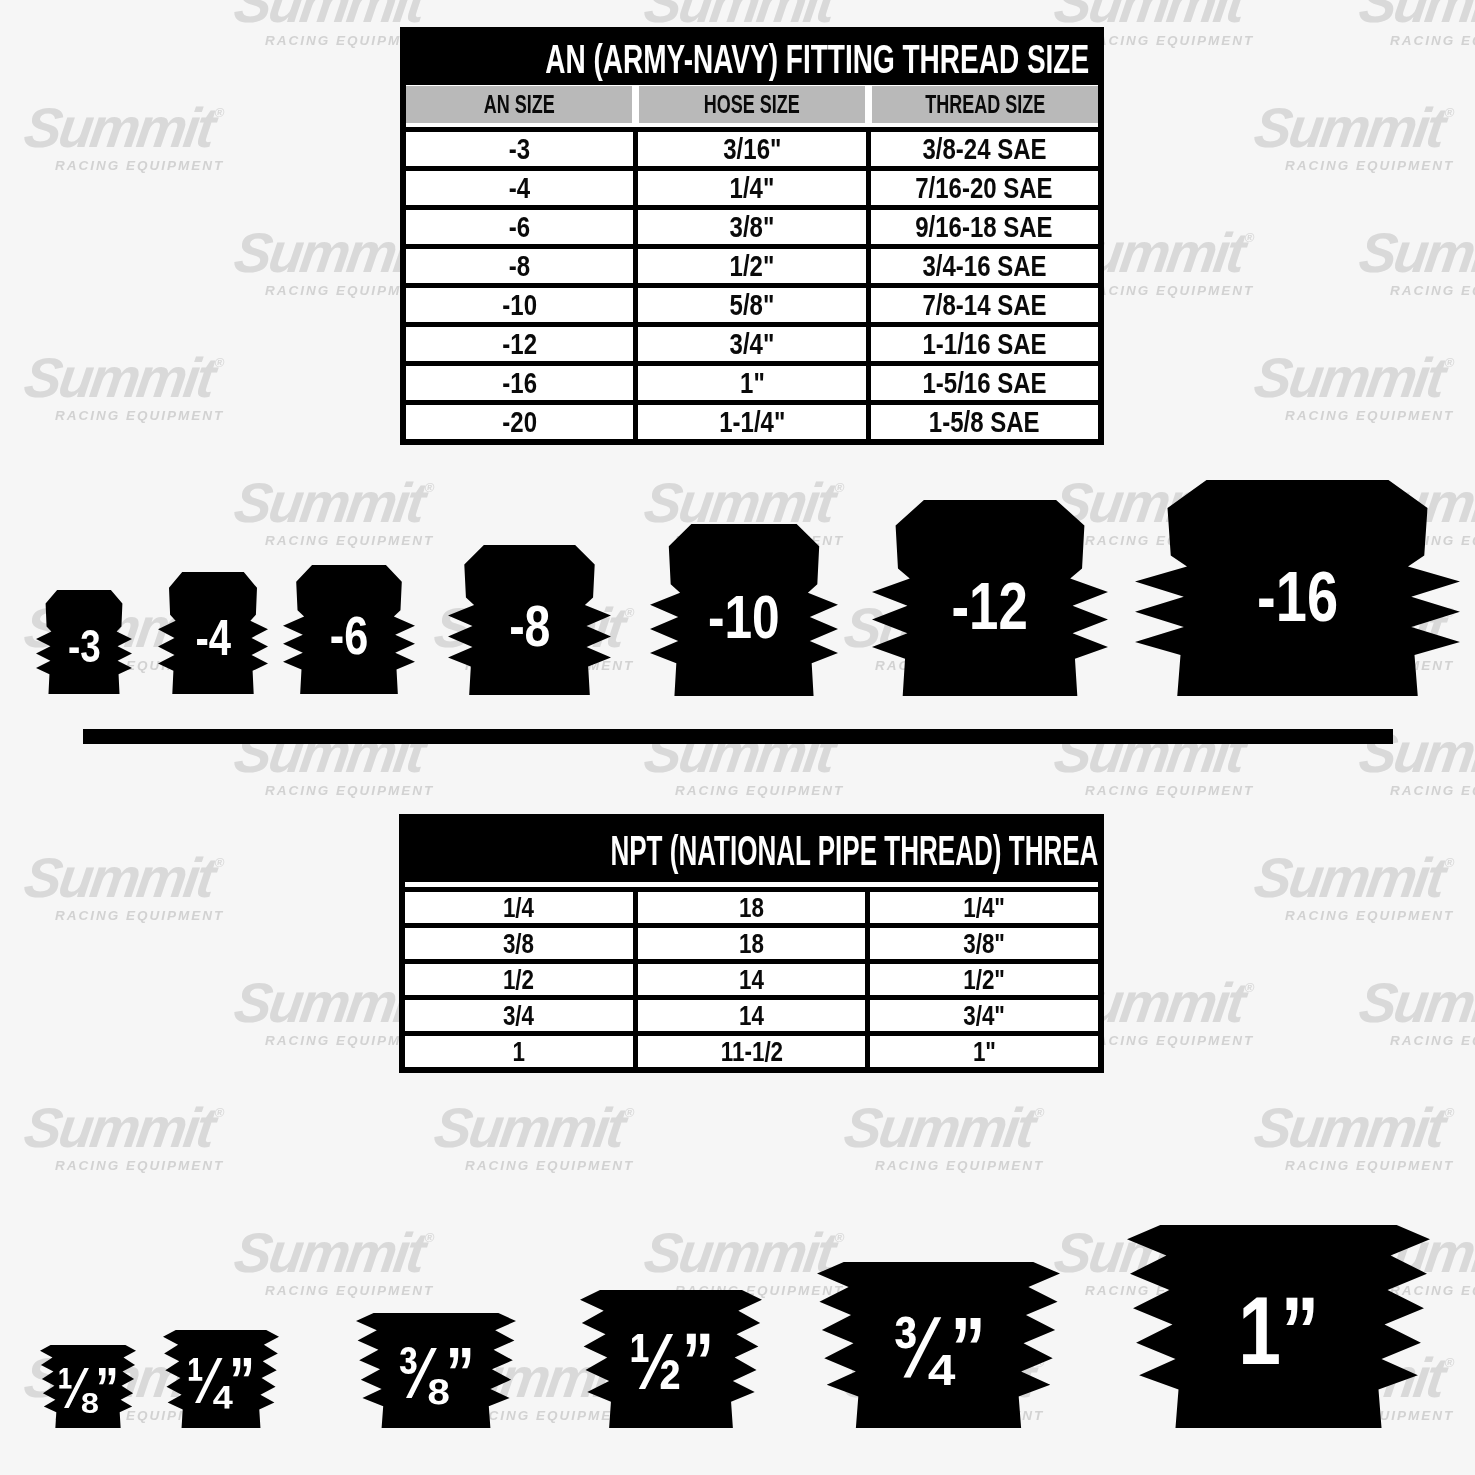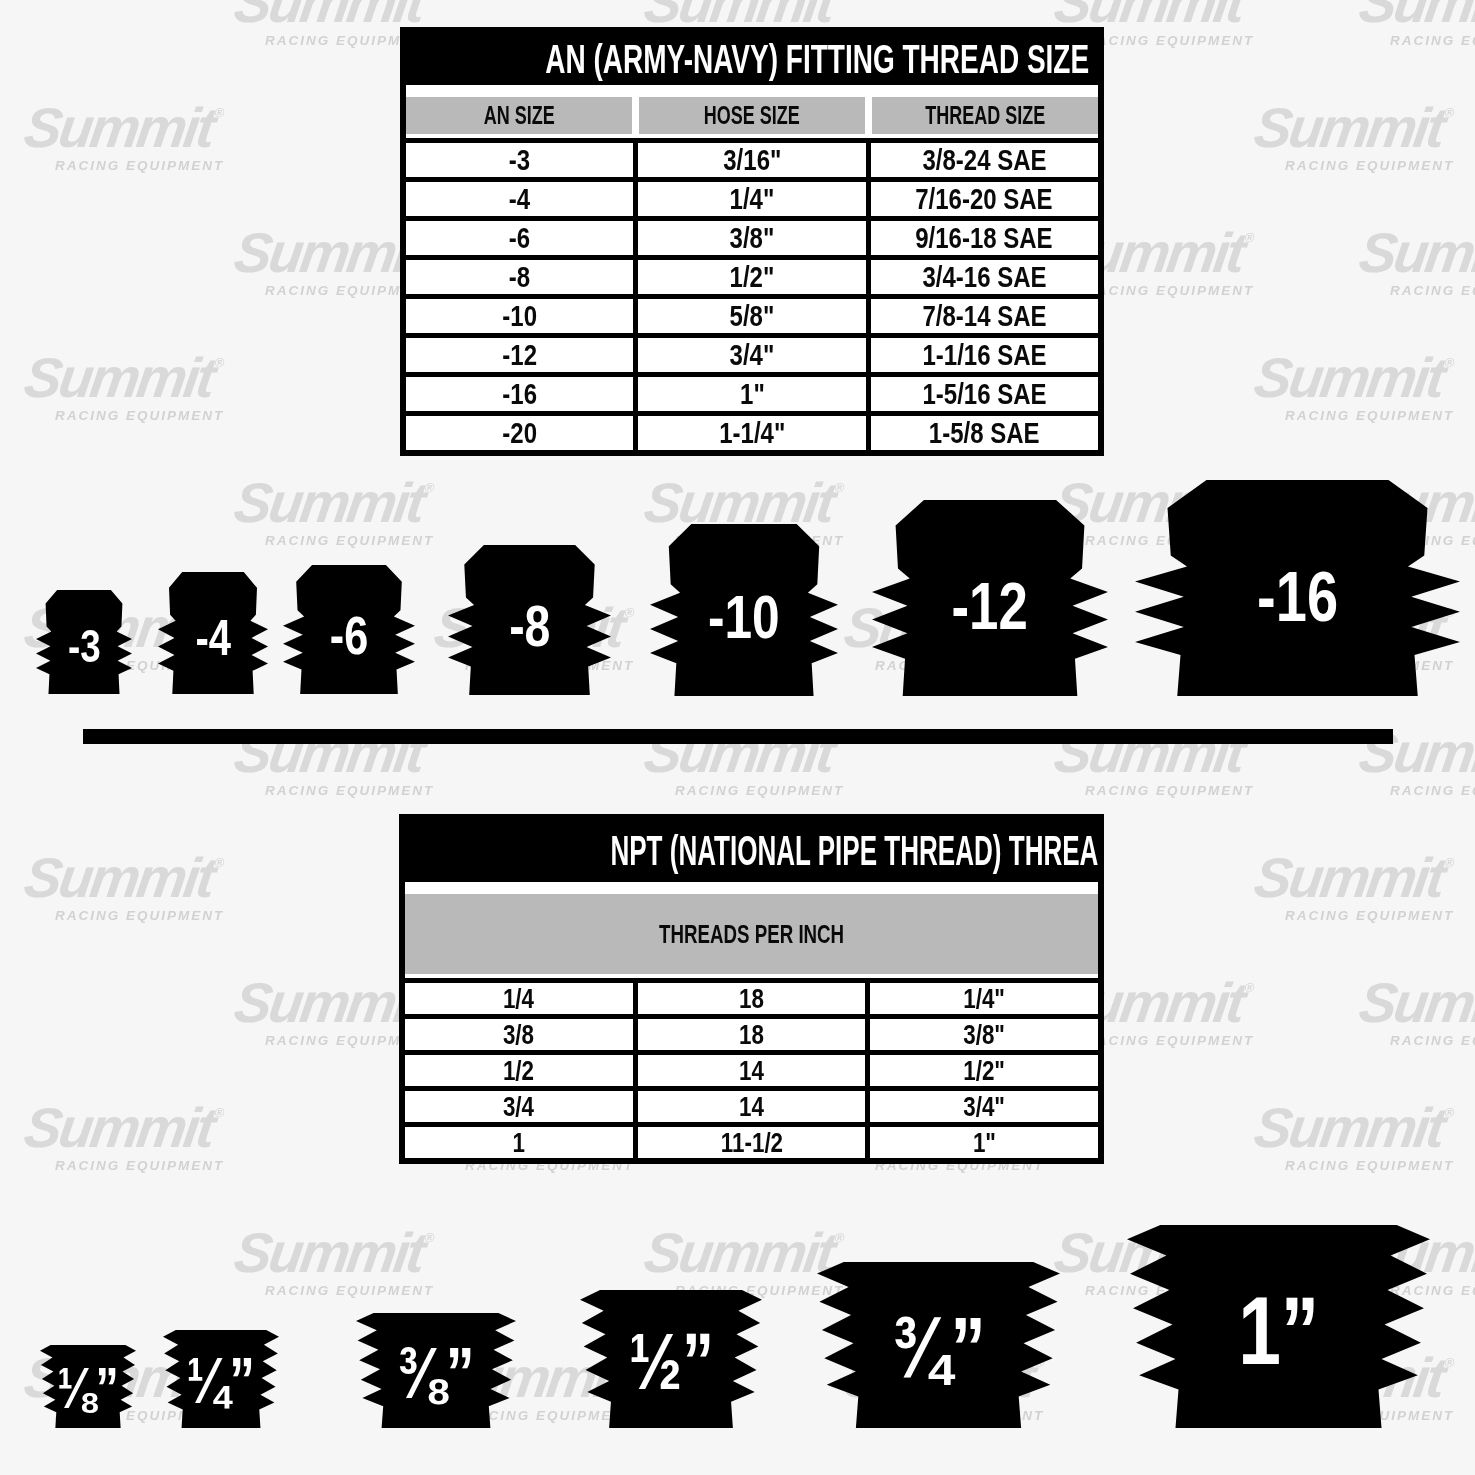--- a/index.html
+++ b/index.html
@@ -19,21 +19,21 @@
   #an-chart{left:400px;top:27px;width:692px;}
   #npt-chart{left:399px;top:814px;width:693px;}
 
   .chart-title{background:#000;color:#fff;text-align:center;overflow:hidden;}
   .chart-title span{display:inline-block;white-space:nowrap;font-weight:bold;}
   #an-chart  .chart-title{height:52px;}
   #an-chart  .chart-title span{font-size:40px;line-height:52px;transform:scaleX(0.70);}
   #npt-chart .chart-title{height:62px;}
   #npt-chart .chart-title span{font-size:42px;line-height:62px;transform:scaleX(0.62);}
 
-  .chart-head{display:flex;gap:7px;margin-top:12px;}
+  .chart-head{display:flex;gap:7px;margin-top:1px;}
   .hcell{flex:1;background:#b9b9b9;display:flex;align-items:center;justify-content:center;}
   .hcell span{display:inline-block;transform:scaleX(0.72);white-space:nowrap;font-weight:bold;color:#0a0a0a;}
   #an-chart  .hcell{height:37px;}  #an-chart  .hcell span{font-size:25px;}
   #npt-chart .hcell{height:80px;}  #npt-chart .hcell span{font-size:26px;}
 
   .chart-body{margin-top:4px;}
   .drow{display:flex;border-top:5px solid #000;}
   .dcell{flex:1;display:flex;align-items:center;justify-content:center;background:#fff;}
   .dcell + .dcell{border-left:5px solid #000;}
   .dcell span{display:inline-block;transform:scaleX(0.8);white-space:nowrap;font-weight:bold;color:#0a0a0a;}
@@ -401,23 +401,20 @@
       </div>
     </div>
 
   <div class="divider"></div>
 
   <section class="chart" id="npt-chart">
     <div class="chart-title">
       <span>NPT (NATIONAL PIPE THREAD) THREAD SIZE CHART</span>
     </div>
     <div class="chart-head" id="npt-head">
-        <div class="hcell">
-          <span>THREADS PER INCH</span>
-        </div>
       </div>
     <div class="chart-body" id="npt-body">
         <div class="drow">
           <div class="dcell">
             <span>1/4</span>
           </div>
           <div class="dcell">
             <span>18</span>
           </div>
           <div class="dcell">

